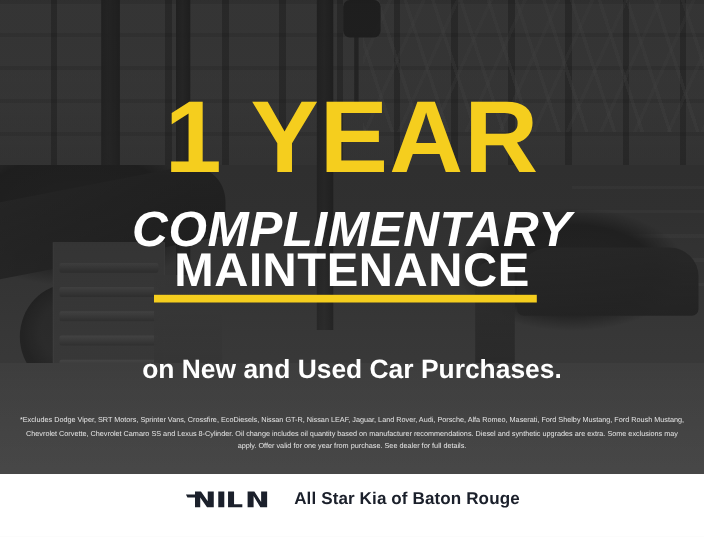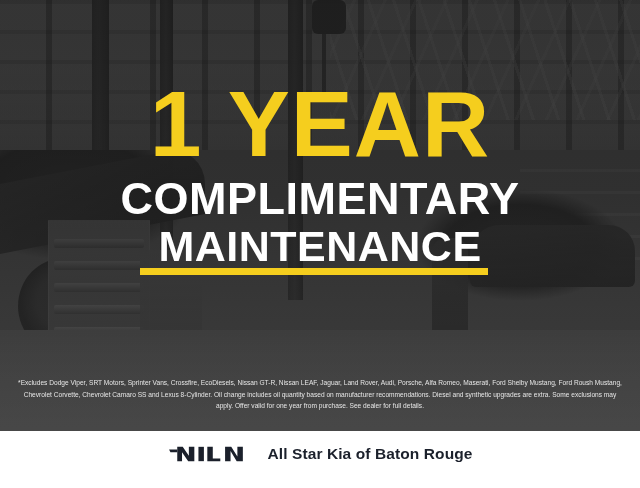--- a/index.html
+++ b/index.html
@@ -223,24 +223,25 @@
   .headline-sub1,
   .headline-sub2 {
     position: absolute;
     left: 0;
     width: 640px;
     color: #ffffff;
     font-weight: bold;
     white-space: nowrap;
   }
   .headline-sub1 {
-    top: 176px;
+    top: 186px;
     font-size: 45px;
     line-height: 45px;
     letter-spacing: 0.5px;
+    font-style: italic;
   }
   .headline-sub2 {
     top: 224px;
     font-size: 43px;
     line-height: 45px;
     letter-spacing: 0.5px;
   }
 
   .divider-rule {
     position: absolute;
@@ -347,20 +348,21 @@
 
       <div class="headline-year">1 YEAR</div>
 
       <div class="headline-sub1">COMPLIMENTARY</div>
 
       <div class="headline-sub2">MAINTENANCE</div>
 
       <div class="divider-rule"></div>
 
 
+      <div class="offer-line2">on New and Used Car Purchases.</div>
 
       <div class="disclaimer">*Excludes Dodge Viper, SRT Motors, Sprinter Vans, Crossfire, EcoDiesels, Nissan GT-R, Nissan LEAF, Jaguar, Land Rover, Audi, Porsche, Alfa Romeo, Maserati, Ford Shelby Mustang, Ford Roush Mustang, Chevrolet Corvette, Chevrolet Camaro SS and Lexus 8-Cylinder. Oil change includes oil quantity based on manufacturer recommendations. Diesel and synthetic upgrades are extra. Some exclusions may apply. Offer valid for one year from purchase. See dealer for full details.</div>
 
     </div>
   </div>
 
   <div class="footer">
     <div class="footer-inner">
 
       <svg class="kia-logo" viewBox="0 0 240 58" aria-label="KIA">

